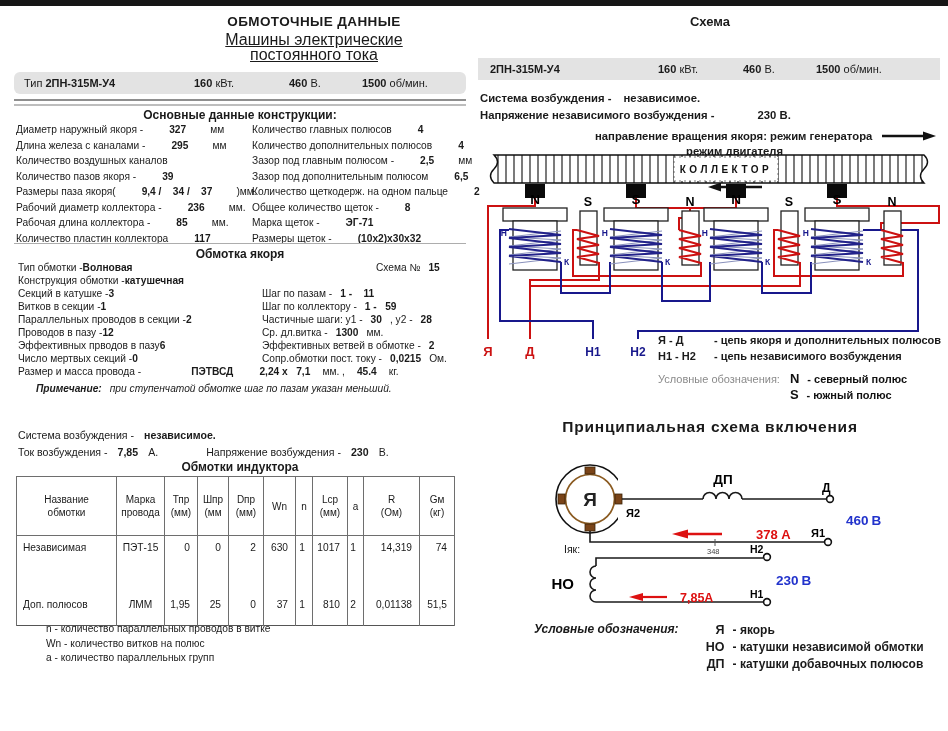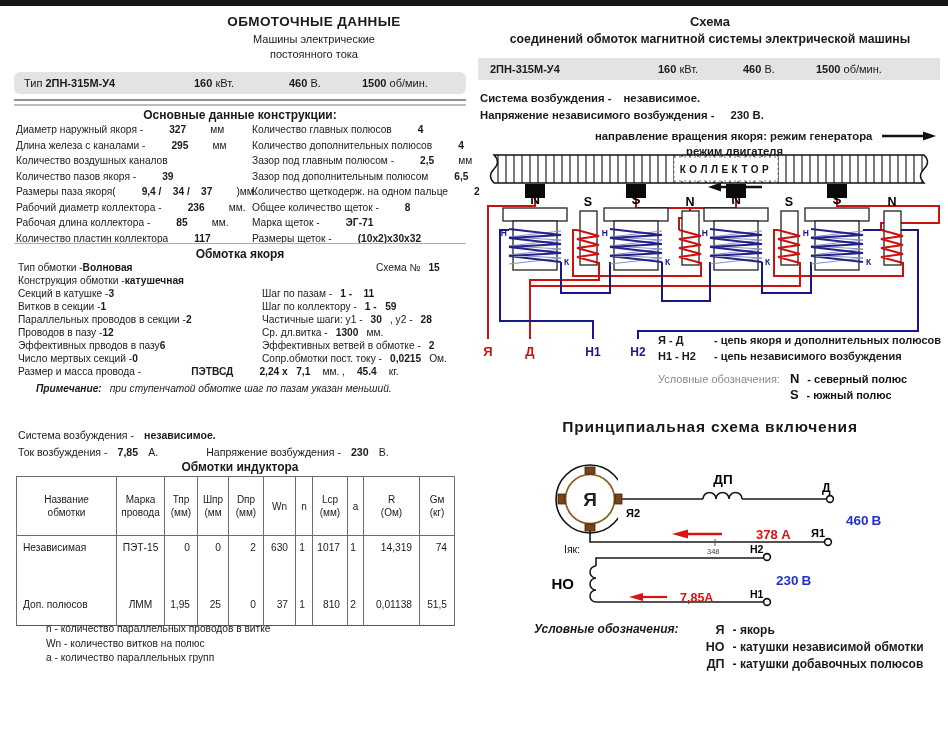--- a/index.html
+++ b/index.html
@@ -4,21 +4,21 @@
 <style>
   html,body{margin:0;padding:0;background:#ffffff;}
   .page{position:relative;width:948px;height:731px;background:#fff;overflow:hidden;
         font-family:"Liberation Sans","DejaVu Sans",sans-serif;color:#1a1a1a;}
   .topbar{position:absolute;left:0;top:0;width:100%;height:6px;background:#161616;}
 
   
   .ldoc{position:absolute;left:14px;top:10px;width:452px;height:716px;}
   .ldoc-head{position:absolute;left:150px;top:4px;width:300px;text-align:center;}
   .ldoc-head .t{font-size:13.5px;font-weight:bold;letter-spacing:.4px;}
-  .ldoc-head .s{font-size:11px;line-height:15px;margin-top:3px;}
+  .ldoc-head .s{font-size:16px;line-height:15px;margin-top:3px;text-decoration:underline;}
   .typebar{position:absolute;top:62px;left:0;right:0;height:22px;background:#e3e3e3;
            display:flex;align-items:center;font-size:11px;padding:0 10px;box-sizing:border-box;white-space:pre;border-radius:6px;}
   .typebar b{white-space:pre;}
   .tb-g1{width:170px;} .tb-g2{width:95px;} .tb-g3{width:73px;}
   .dline{position:absolute;top:89px;left:0;right:0;height:3px;
          border-top:2px solid #8f8f8f;border-bottom:2px solid #bdbdbd;}
   .sec-title{position:absolute;width:100%;text-align:center;font-weight:bold;font-size:12px;}
   .cons-wrap{position:absolute;top:114px;left:2px;right:0;display:flex;}
   .cons-colL{width:236px;} .cons-colR{flex:1;}
   .drow{display:flex;align-items:baseline;height:15.5px;font-size:10.2px;white-space:nowrap;gap:18px;}
@@ -53,21 +53,21 @@
   
   .rdoc{position:absolute;left:478px;top:10px;width:464px;height:716px;}
   .r-t1{position:absolute;top:4px;width:100%;text-align:center;font-weight:bold;font-size:13px;}
   .r-t2{position:absolute;top:22px;width:100%;text-align:center;font-weight:bold;font-size:12.3px;}
   .r-typebar{position:absolute;top:48px;left:0;right:2px;height:22px;background:#e3e3e3;
              display:flex;align-items:center;font-size:11px;padding:0 12px;box-sizing:border-box;}
   .r-typebar b{white-space:pre;}
   .rb-g1{width:168px;} .rb-g2{width:85px;} .rb-g3{width:73px;}
   .r-sys{position:absolute;top:80px;left:2px;font-weight:bold;font-size:11.3px;line-height:17px;}
   .r-sys .ln{display:flex;gap:12px;align-items:baseline;}
-  .r-sys .ln.v2{gap:16px;}
+  .r-sys .ln.v2{gap:43px;}
   .rot1{position:absolute;top:120px;left:117px;display:flex;align-items:center;gap:10px;
         font-weight:bold;font-size:11.3px;white-space:nowrap;}
   .rot2{position:absolute;top:135px;left:208px;display:flex;align-items:center;gap:24px;
         font-weight:bold;font-size:11.3px;white-space:nowrap;flex-direction:column;}
   .mag-svg{position:absolute;top:133px;left:0;}
   .legend1{position:absolute;top:322px;left:180px;font-size:11px;font-weight:bold;line-height:16px;}
   .legend1 .ln{display:flex;gap:12px;align-items:baseline;}
   .legend1 .k{display:inline-block;min-width:44px;}
   .cond{display:flex;gap:10px;margin-top:7px;font-weight:normal;color:#8a8a8a;}
   .cond .ns .ln{display:flex;gap:8px;color:#111;font-weight:bold;align-items:baseline;}
@@ -425,21 +425,20 @@
     <div class="fnotes">
 
     <div>n - количество параллельных проводов в витке</div>
         <div>Wn - количество витков на полюс</div>
         <div>а - количество параллельных групп</div>
       </div>
   </div>
 
   <div class="rdoc">
     <div class="r-t1">Схема</div>
-    <div class="r-t2">соединений обмоток магнитной системы электрической машины</div>
 
     <div class="r-typebar">
       <b class="rb-g1">2ПН-315М-У4</b>
       <span class="rb-g2"><b>160</b> <span>кВт.</span></span>
       <span class="rb-g3"><b>460</b> <span>В.</span></span>
       <span><b>1500</b> <span>об/мин.</span></span>
     </div>
 
     <div class="r-sys">
       <div class="ln">

